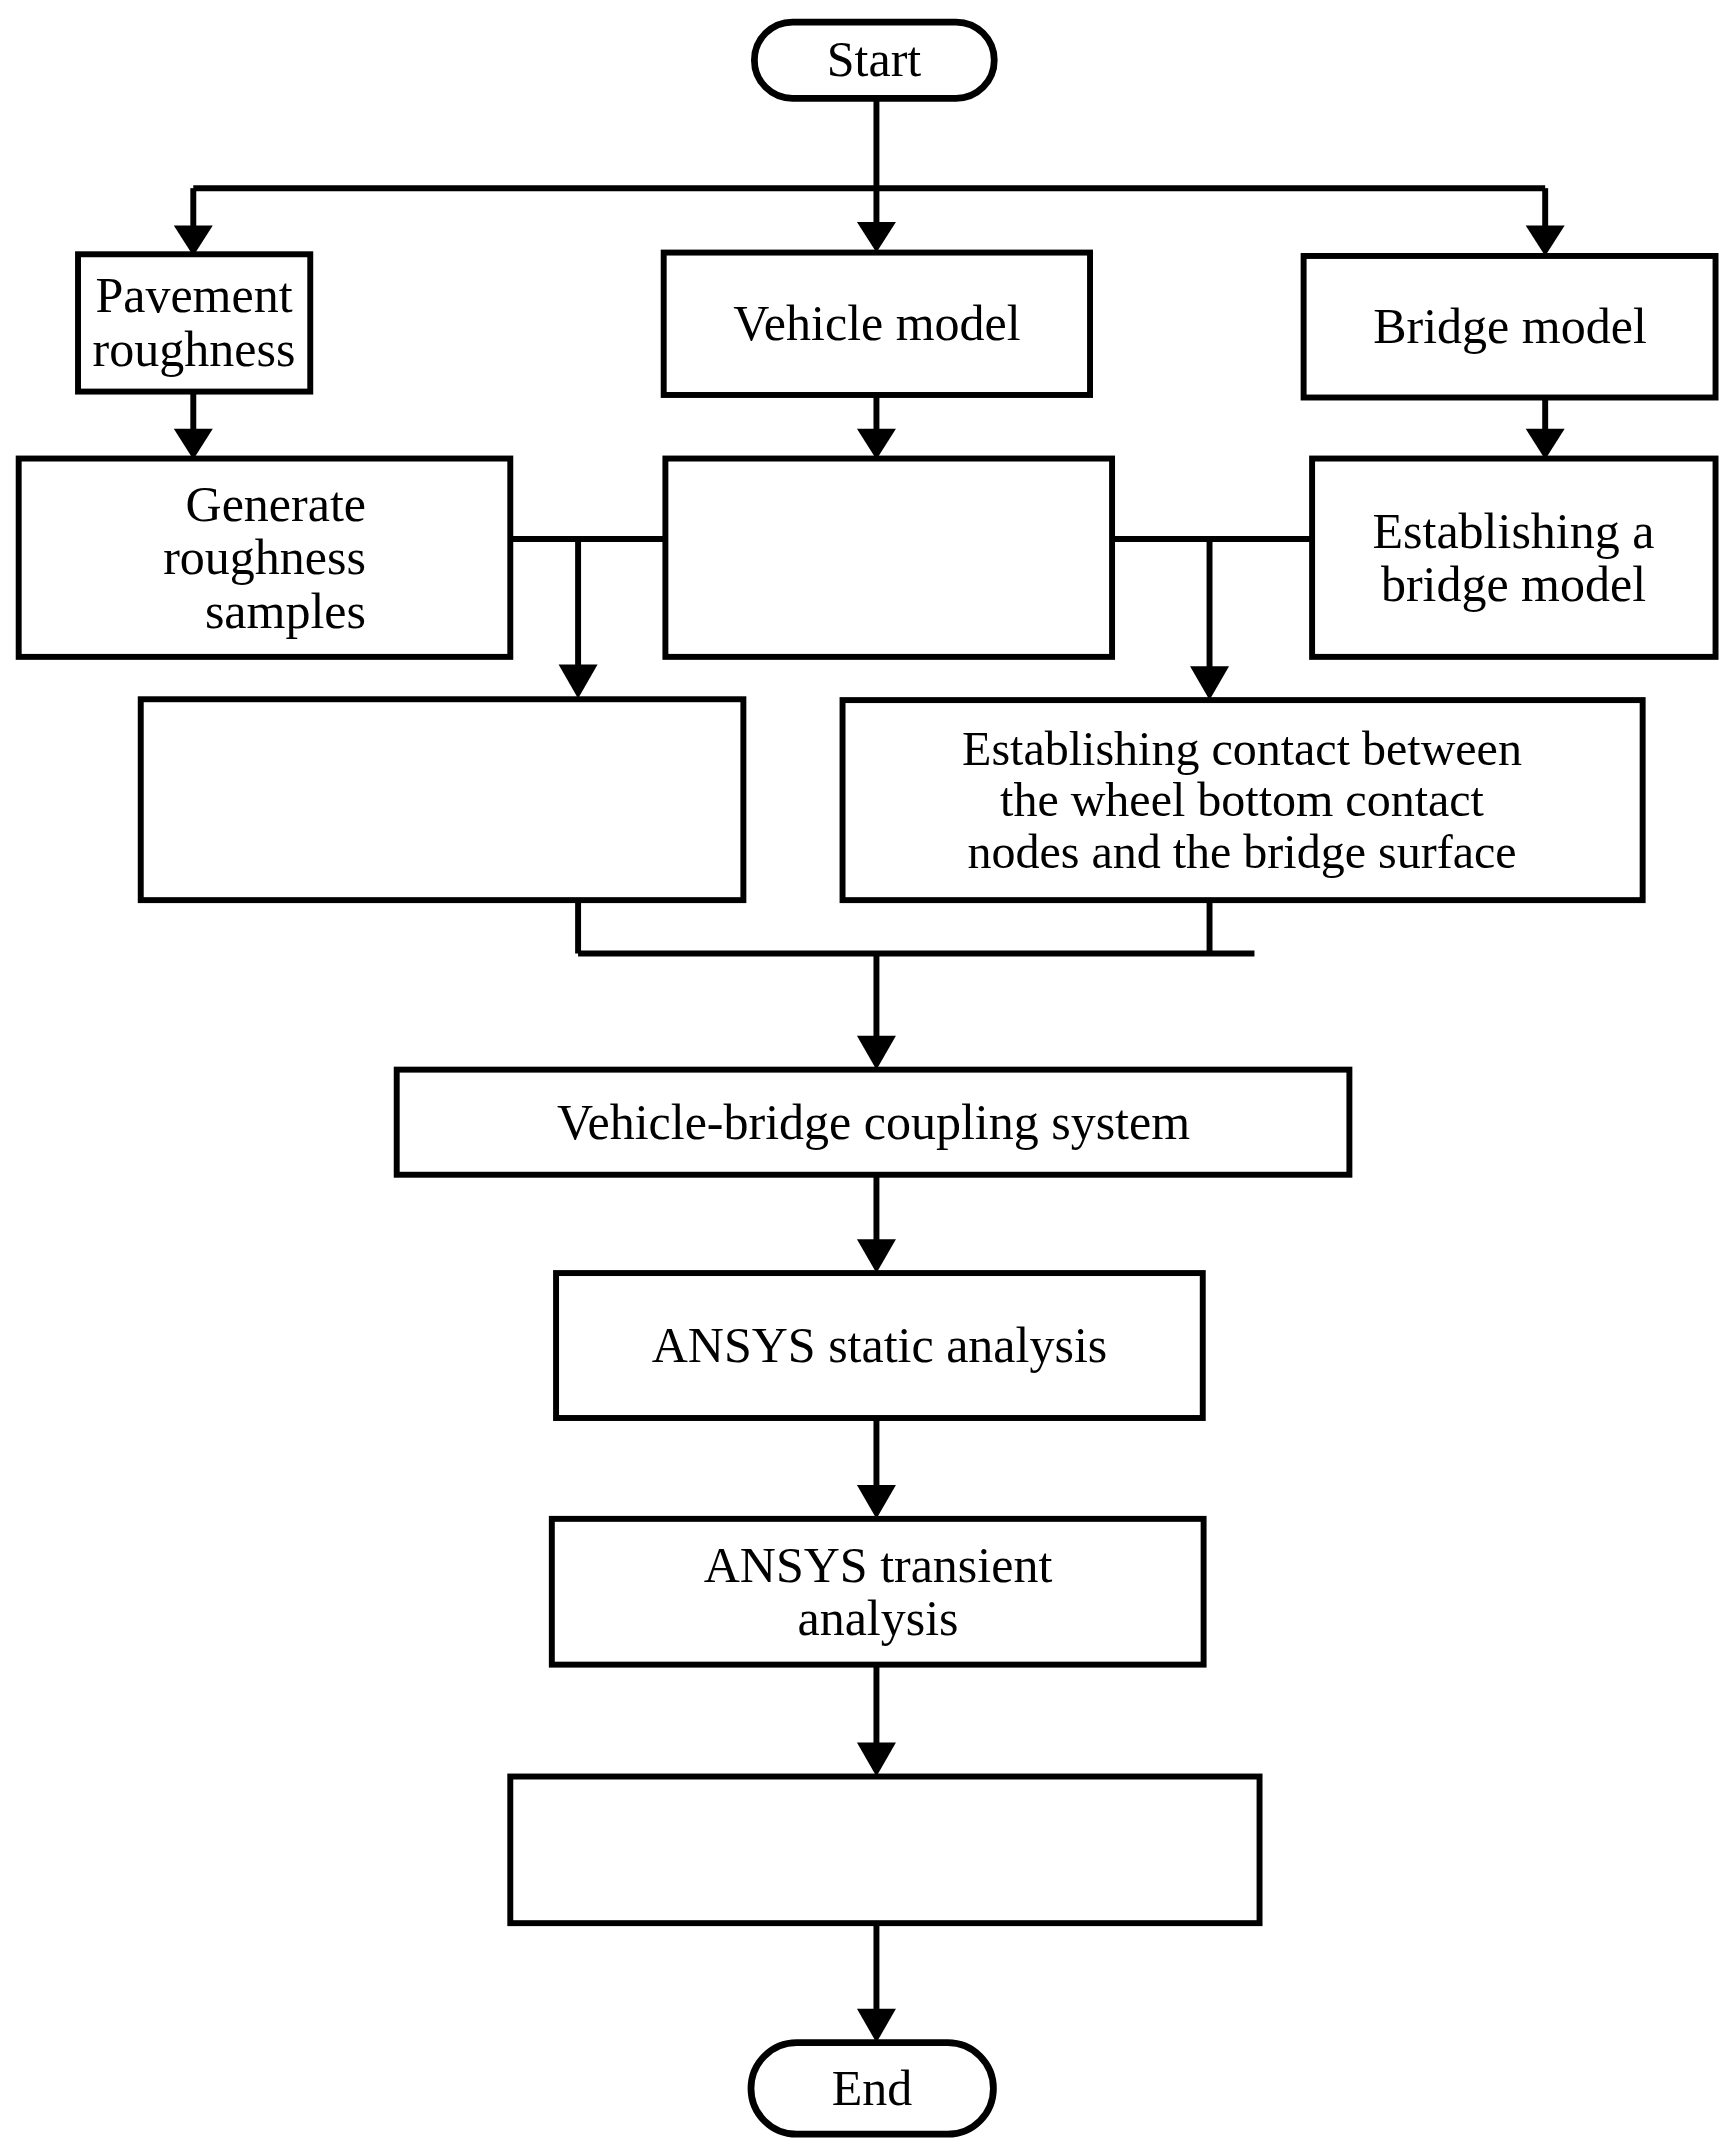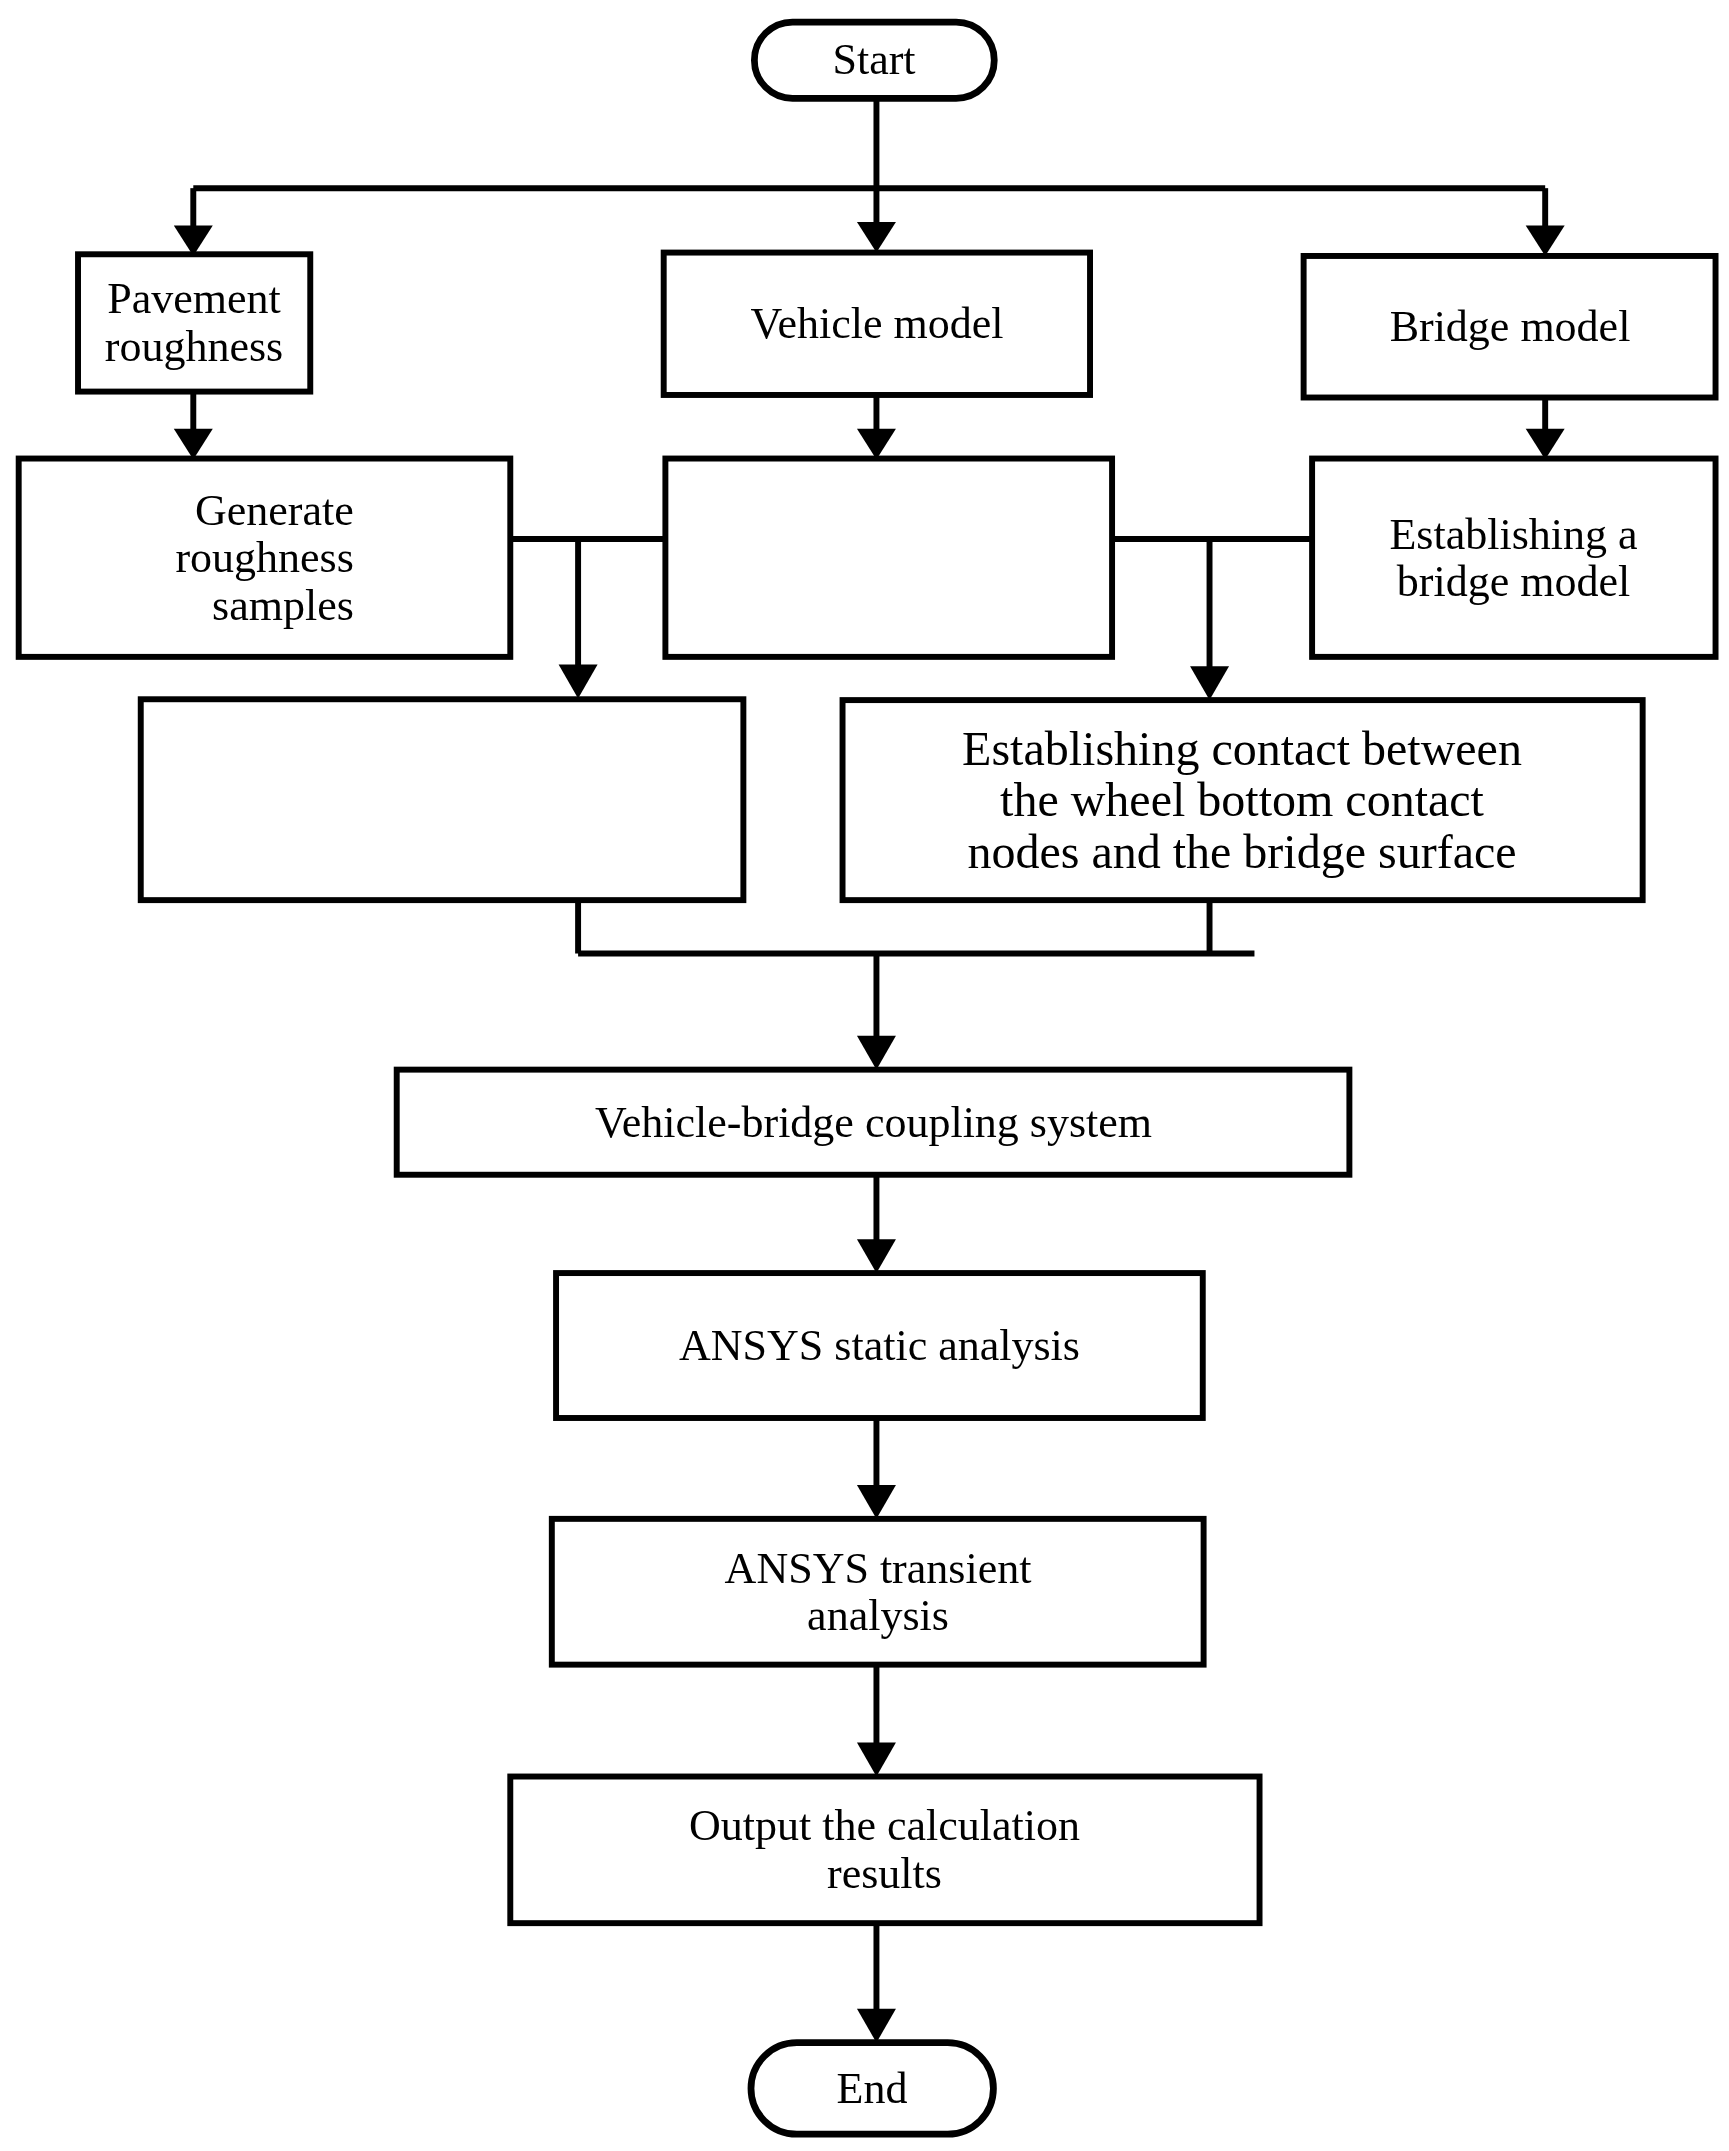--- a/index.html
+++ b/index.html
@@ -54,21 +54,21 @@
     align-items: center;
     justify-content: center;
     text-align: center;
     font-family: "Liberation Serif", "DejaVu Serif", serif;
     color: #000000;
     line-height: 1.07;
     white-space: pre-line;
     letter-spacing: 0px;
     pointer-events: none;
   }
-  .fs-big   { font-size: 44px; }
+  .fs-big   { font-size: 50px; }
   .fs-med   { font-size: 48px; }
 </style>
 </head>
 <body>
 
 <div id="flowchart-root">
 
   <svg id="flow-svg" viewBox="0 0 2041 2539">
 
     <path class="conn-line" d="M 1034 112 L 1034 222"></path>
@@ -165,19 +165,17 @@
 the wheel bottom contact
 nodes and the bridge surface</div>
 
   <div class="node-label fs-big" style="left:397px; top:1070px; width:953px; height:105px;">Vehicle-bridge coupling system</div>
 
   <div class="node-label fs-big" style="left:556px; top:1273px; width:647px; height:145px;">ANSYS static analysis</div>
 
   <div class="node-label fs-big" style="left:552px; top:1519px; width:652px; height:146px;">ANSYS transient
 analysis</div>
 
-  <div class="node-label fs-big" style="left:510px; top:1776px; width:749px; height:147px;">Output the calculation
-results</div>
 
   <div class="node-label fs-big" style="left:751px; top:2043px; width:242px; height:92px;">End</div>
 
 </div>
 
 
 </body></html>

